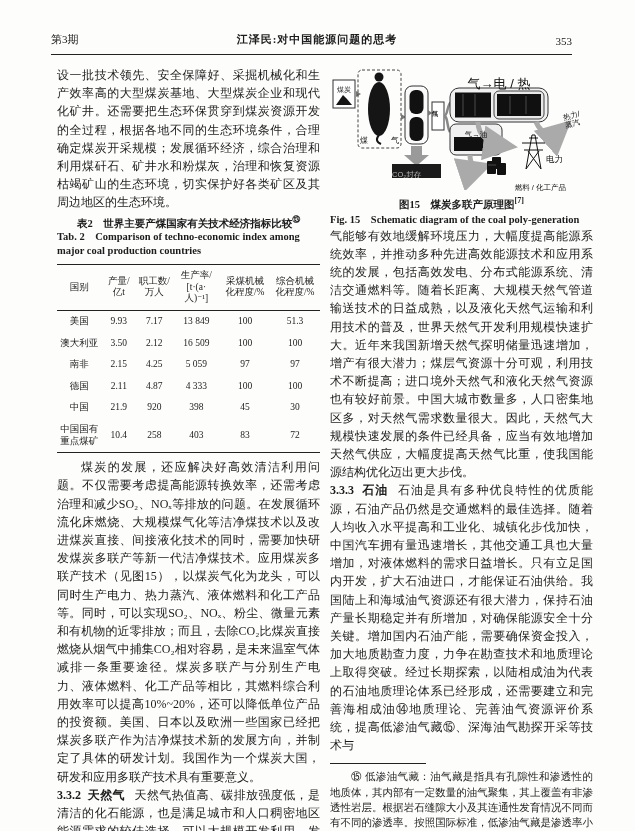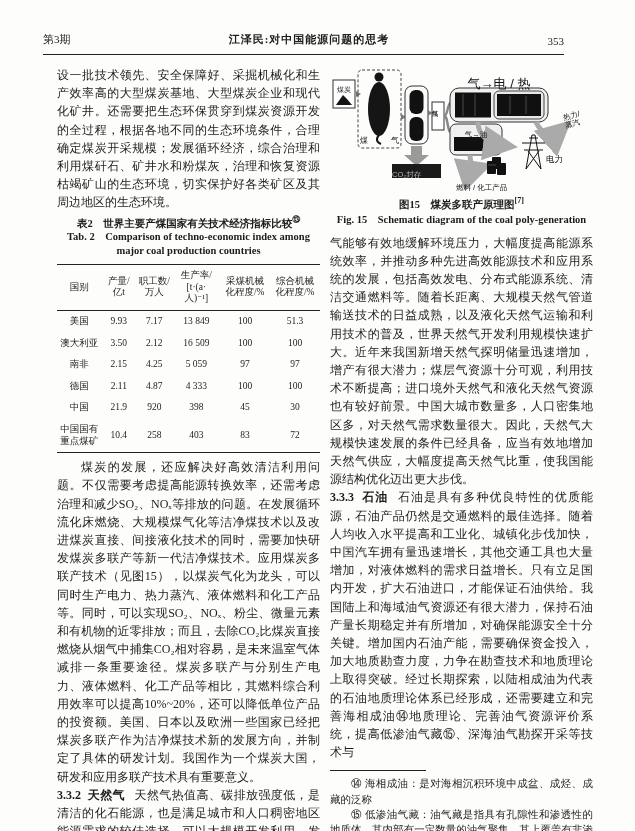--- a/index.html
+++ b/index.html
@@ -1,47 +1,47 @@
 <!DOCTYPE html>
 <html><head>
 <meta charset="utf-8">
 <style>
   html,body{margin:0;padding:0;background:#f2f2f0;}
   .page{position:relative;width:635px;height:831px;background:#fdfdfc;color:#1c1c1c;
         font-family:"Liberation Serif","DejaVu Serif",serif;overflow:hidden;}
   
-  .hdr{position:absolute;left:43px;top:32px;width:521px;display:flex;
+  .hdr{position:absolute;left:51px;top:32px;width:521px;display:flex;
        justify-content:space-between;align-items:flex-end;font-size:11px;
        border-bottom:1.5px solid #222;padding-bottom:7px;}
   .hdr .t{font-weight:bold;letter-spacing:1px;}
   
   .col{position:absolute;width:263px;font-size:12px;line-height:18.2px;text-align:justify;}
   .col-left{left:57px;top:66px;}
   .col-right{left:330px;top:60px;}
   p{margin:0;}
   .indent{text-indent:2em;}
   .sec-num{font-weight:bold;}
   .sec-title{font-weight:bold;margin-right:0.8em;}
   
   .tbl-cap{text-align:center;font-size:10.5px;font-weight:bold;line-height:15px;}
-  .tbl-cap-en{text-align:center;font-size:10.5px;font-weight:bold;line-height:14px;}
+  .tbl-cap-en{font-size:10.5px;font-weight:bold;line-height:14px;}
   sup{font-size:8px;}
   table{width:100%;border-collapse:collapse;margin-top:6px;font-size:9.5px;
         text-align:center;border-top:1.5px solid #222;border-bottom:1.5px solid #222;}
   th{font-weight:normal;white-space:pre-line;line-height:11.5px;padding:5px 1px;
      border-bottom:1px solid #222;}
   td{padding:4.5px 1px;line-height:12.5px;}
   
   .fn-rule{width:96px;border-top:1.2px solid #222;margin:9px 0 5px 0;}
   .fn{font-size:10.5px;line-height:15.2px;text-indent:2em;text-align:justify;}
   
   .figure{position:relative;width:262px;height:128px;margin:2px 0 3px 0;}
   .fl{position:absolute;font-family:"Liberation Sans","DejaVu Sans",sans-serif;color:#111;}
   .fig-cap{text-align:center;font-size:10.5px;font-weight:bold;line-height:15px;}
-  .fig-cap-en{text-align:center;font-size:10.5px;font-weight:bold;line-height:15px;margin-bottom:7px;}
+  .fig-cap-en{font-size:10.5px;font-weight:bold;line-height:15px;}
 </style>
 </head>
 <body>
 
 <div class="page">
 
   <div class="hdr">
     <span>第3期</span>
     <span class="t">江泽民:对中国能源问题的思考</span>
     <span>353</span>
@@ -201,33 +201,32 @@
       <span class="fl" style="left:3px;top:19px;width:22px;text-align:center;font-size:7px">煤炭</span>
       <span class="fl" style="left:30px;top:70px;font-size:8px">煤</span>
       <span class="fl" style="left:61px;top:70px;font-size:8px">气</span>
       <span class="fl" style="left:103px;top:43px;width:11px;height:24px;writing-mode:vertical-rl;font-size:6.5px">煤气</span>
       <span class="fl" style="left:62px;top:104px;width:49px;font-size:7.5px;color:#b9b9b9">CO₂封存</span>
       <span class="fl" style="left:120px;top:13px;width:98px;text-align:center;font-size:13px">气→电 / 热</span>
       <span class="fl" style="left:120px;top:64px;width:52px;text-align:center;font-size:7.5px">气→油</span>
       <span class="fl" style="left:234px;top:50px;font-size:7.5px;white-space:pre-line;line-height:8px;transform:rotate(-14deg)">热力/
 蒸汽</span>
       <span class="fl" style="left:216px;top:88px;font-size:8.5px">电力</span>
-      <span class="fl" style="left:126px;top:117px;width:110px;text-align:left;font-size:7.5px">燃料 / 化工产品</span>
+      <span class="fl" style="left:126px;top:117px;width:110px;text-align:right;font-size:7.5px">燃料 / 化工产品</span>
     </div>
 
     <div class="fig-cap">
       <span>图15　煤炭多联产原理图</span><sup>[7]</sup>
     </div>
     <div class="fig-cap-en">Fig. 15　Schematic diagram of the coal poly-generation</div>
 
     <p>气能够有效地缓解环境压力，大幅度提高能源系统效率，并推动多种先进高效能源技术和应用系统的发展，包括高效发电、分布式能源系统、清洁交通燃料等。随着长距离、大规模天然气管道输送技术的日益成熟，以及液化天然气运输和利用技术的普及，世界天然气开发利用规模快速扩大。近年来我国新增天然气探明储量迅速增加，增产有很大潜力；煤层气资源十分可观，利用技术不断提高；进口境外天然气和液化天然气资源也有较好前景。中国大城市数量多，人口密集地区多，对天然气需求数量很大。因此，天然气大规模快速发展的条件已经具备，应当有效地增加天然气供应，大幅度提高天然气比重，使我国能源结构优化迈出更大步伐。</p>
 
     <p>
       <span class="sec-num">3.3.3</span>&nbsp;
       <span class="sec-title">石油</span><span>石油是具有多种优良特性的优质能源，石油产品仍然是交通燃料的最佳选择。随着人均收入水平提高和工业化、城镇化步伐加快，中国汽车拥有量迅速增长，其他交通工具也大量增加，对液体燃料的需求日益增长。只有立足国内开发，扩大石油进口，才能保证石油供给。我国陆上和海域油气资源还有很大潜力，保持石油产量长期稳定并有所增加，对确保能源安全十分关键。增加国内石油产能，需要确保资金投入，加大地质勘查力度，力争在勘查技术和地质理论上取得突破。经过长期探索，以陆相成油为代表的石油地质理论体系已经形成，还需要建立和完善海相成油⑭地质理论、完善油气资源评价系统，提高低渗油气藏⑮、深海油气勘探开采等技术与</span>
     </p>
 
     <div class="fn-rule"></div>
-    <p class="fn">⑭ 海相成油：是对海相沉积环境中成盆、成烃、成藏的泛称</p>
     <p class="fn">⑮ 低渗油气藏：油气藏是指具有孔隙性和渗透性的地质体，其内部有一定数量的油气聚集，其上覆盖有非渗透性岩层。根据岩石缝隙大小及其连通性发育情况不同而有不同的渗透率。按照国际标准，低渗油气藏是渗透率小于50 mD（毫达西）的油藏（1 mD指粘度为1 mP·s的流体，在压差为101.325 kPa（1 atm）的情况下，每秒通过1 cm长、截面面积为1 cm²的岩芯的流量为1 cm³）</p>
   </div>
 
 </div>
 
 </body></html>

